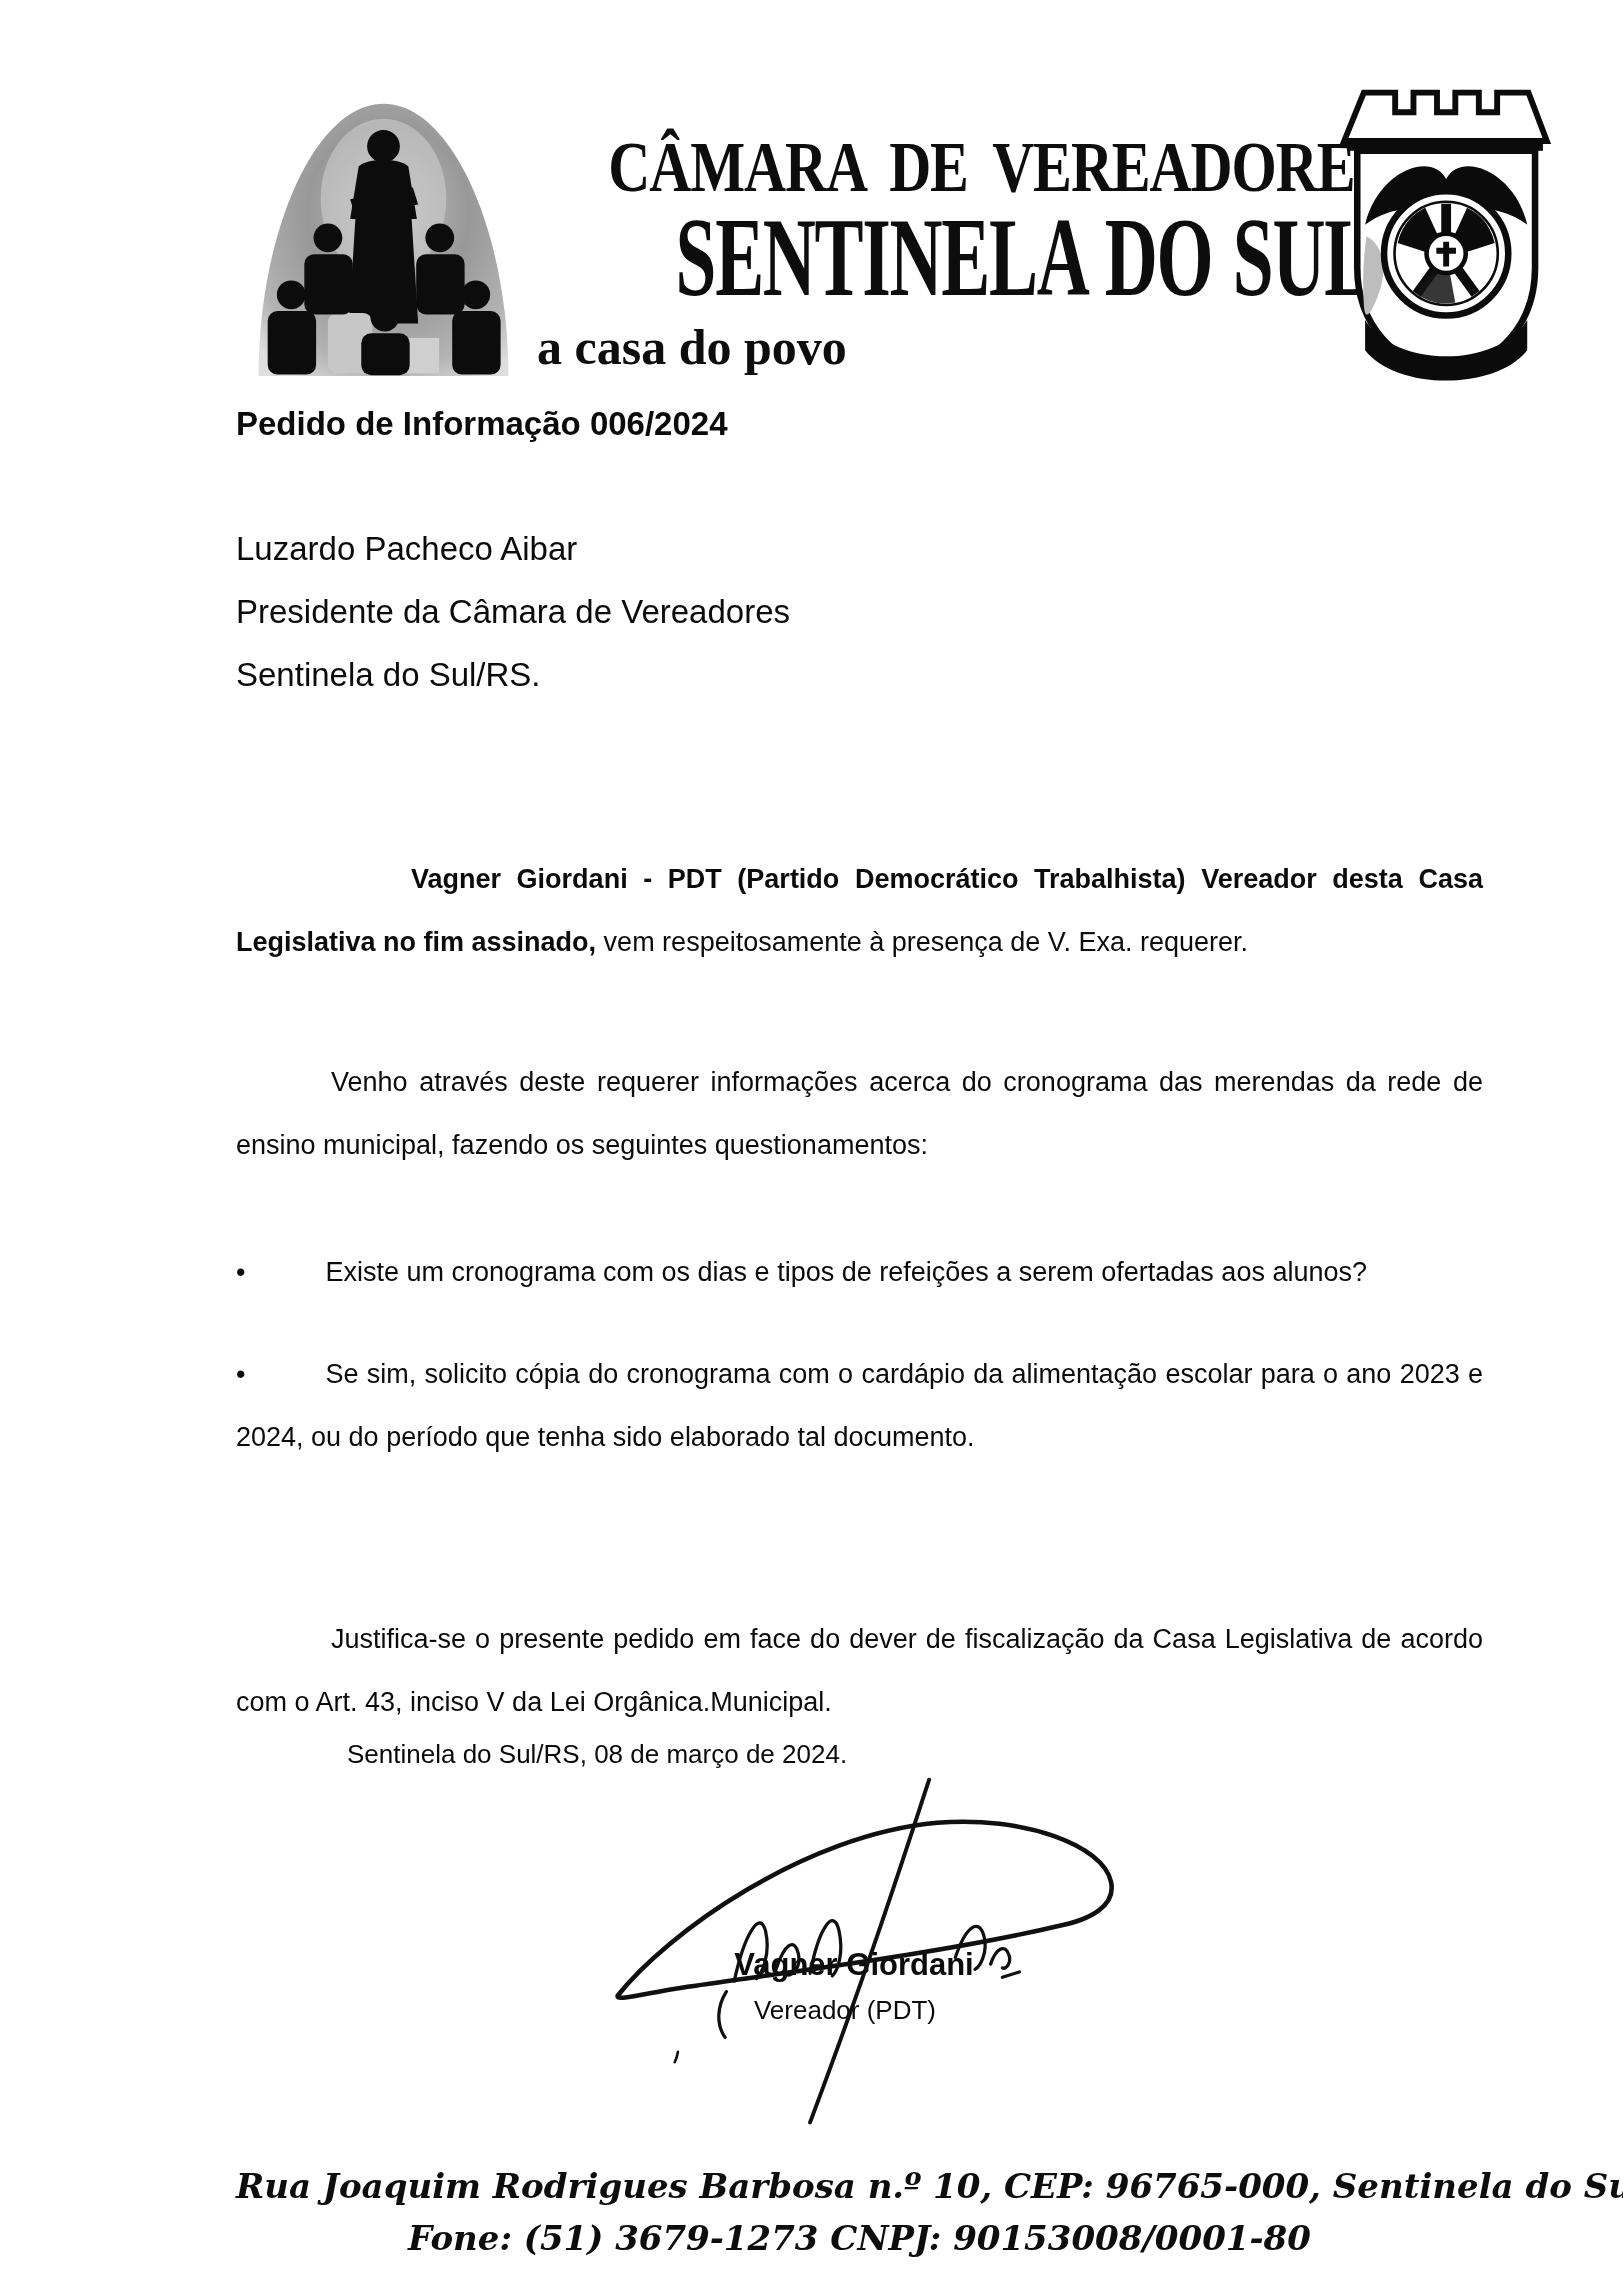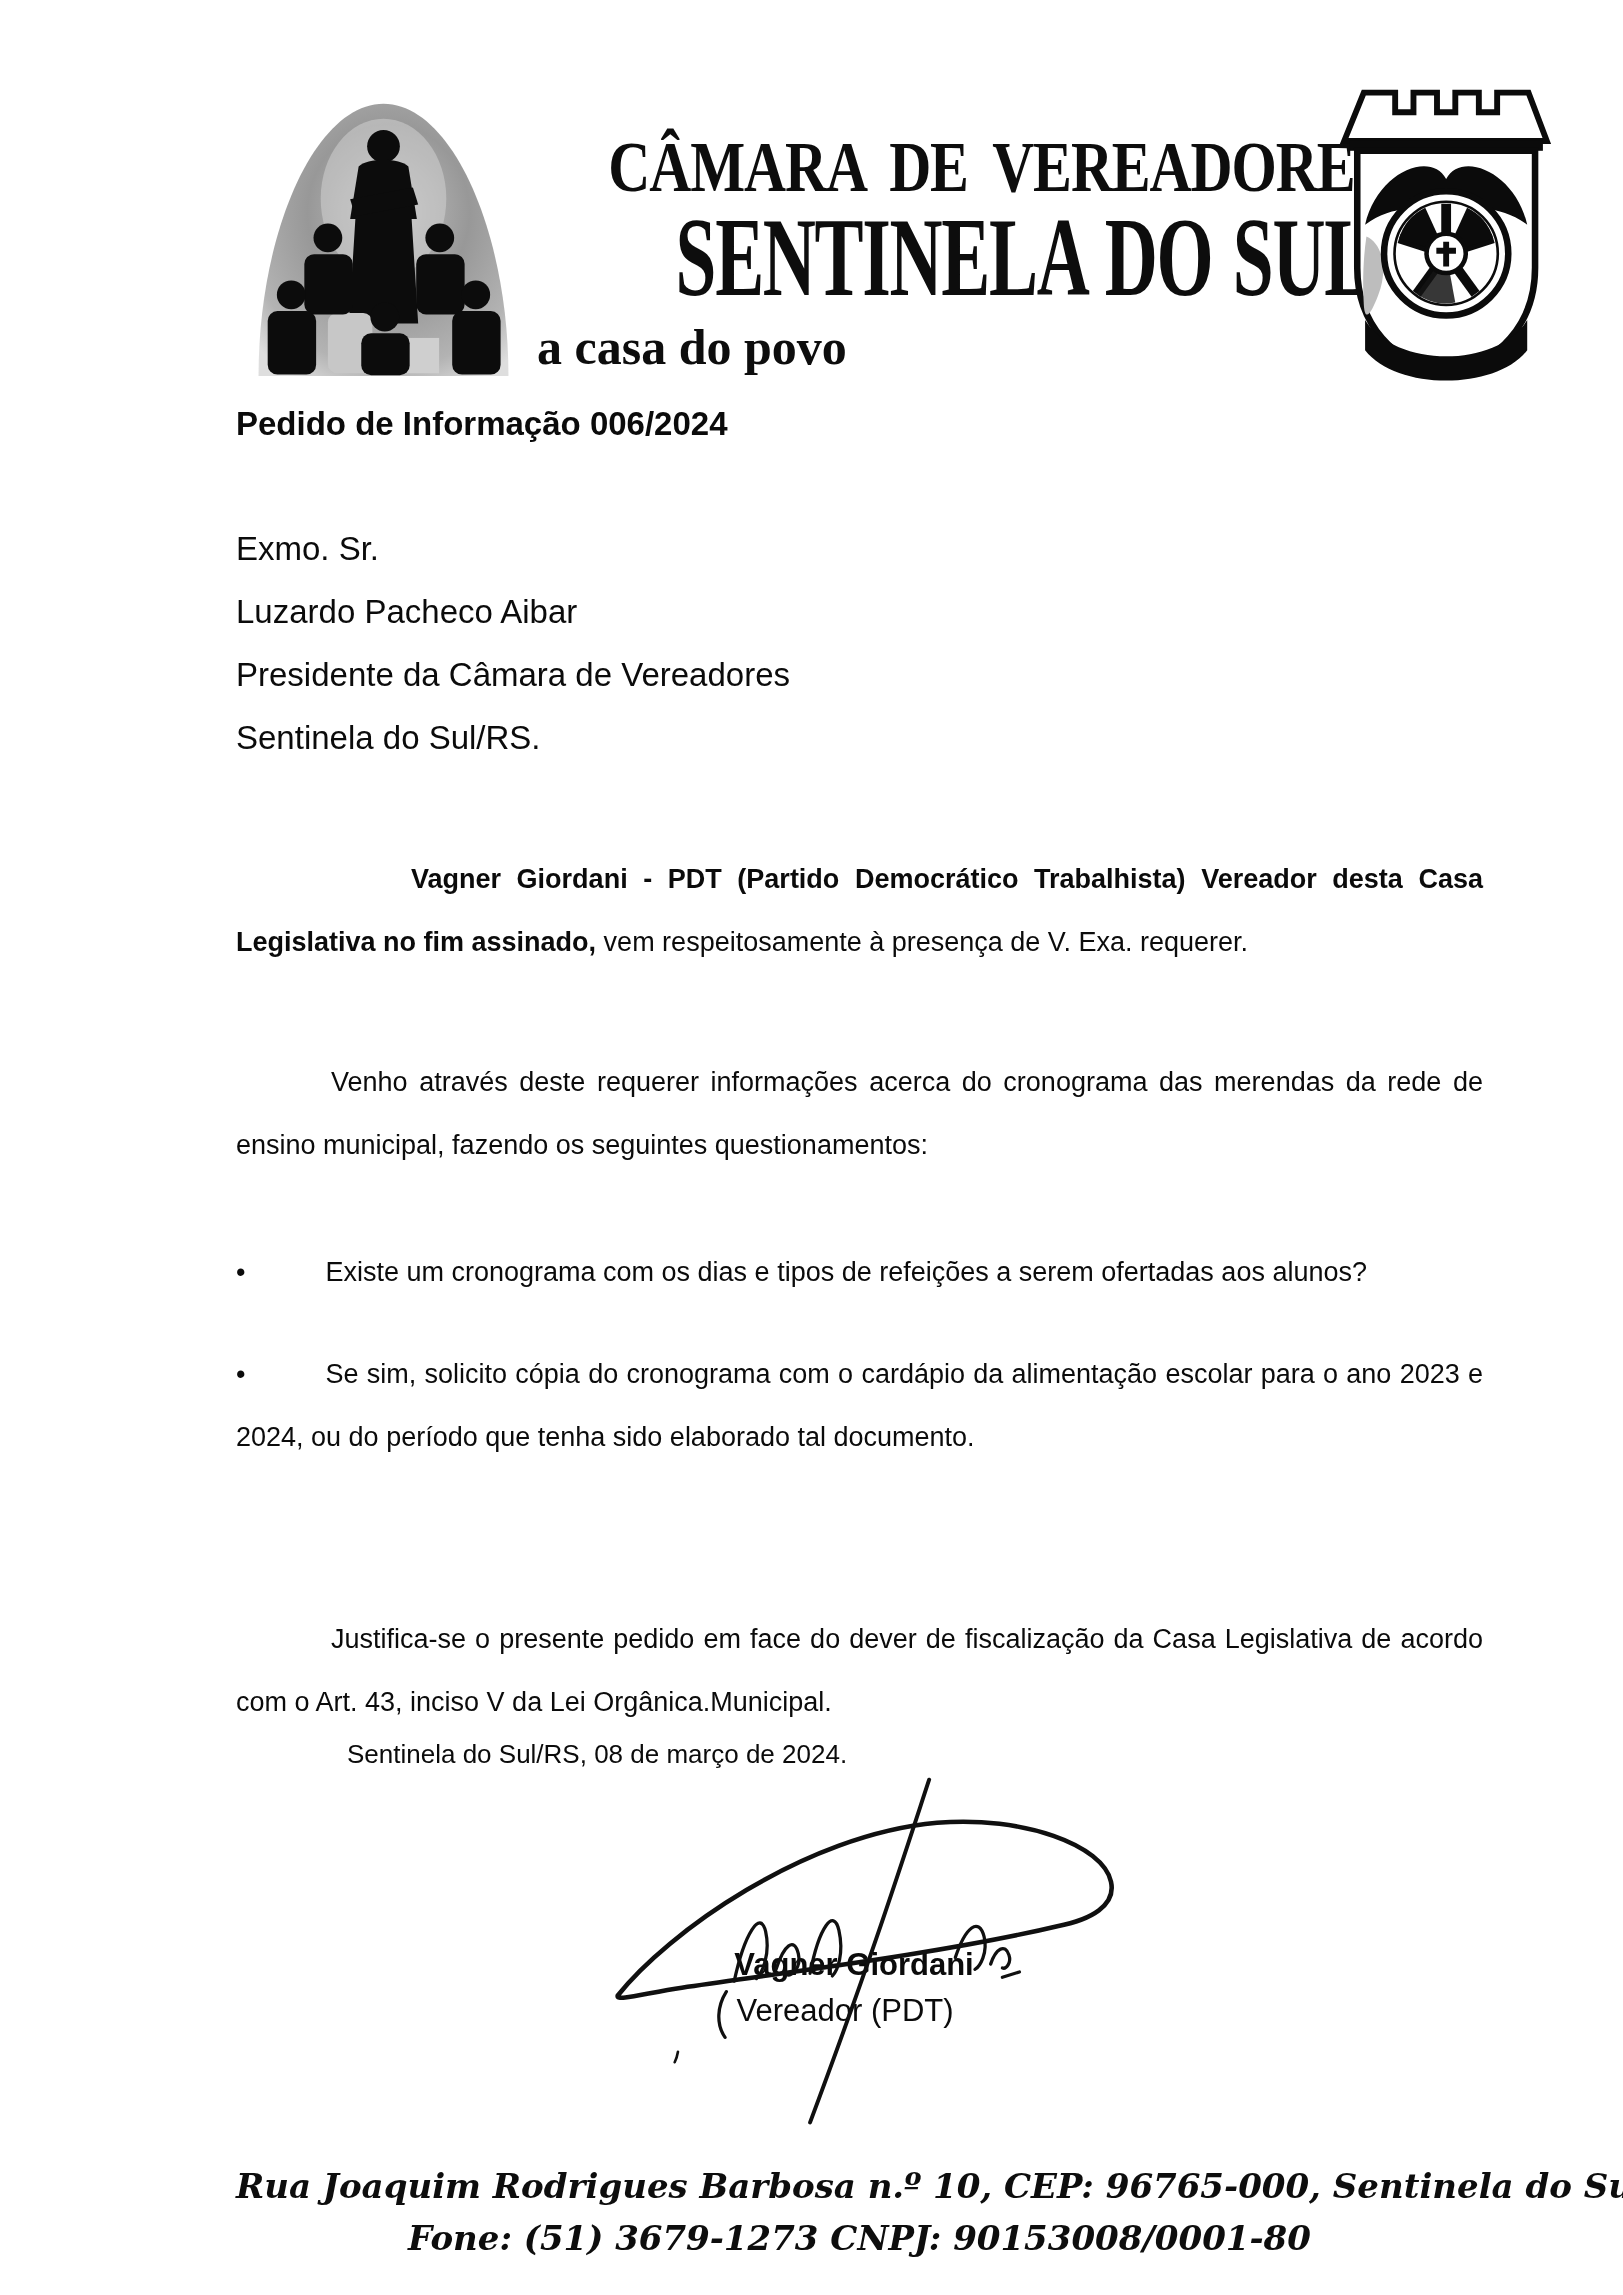--- a/index.html
+++ b/index.html
@@ -42,21 +42,21 @@
   .bullet-gap{display:inline-block;width:80px;}
   .date-line{position:absolute;left:252px;top:1723px;width:1247px;font-size:26px;line-height:63px;padding-left:0;text-indent:95px;}
   
   .sig-wrap{position:absolute;left:589px;top:1761px;width:556px;height:367px;pointer-events:none;}
   .sig-name{
     position:absolute;left:589px;top:1945px;width:530px;text-align:center;
     font-size:31px;font-weight:bold;line-height:39px;
   }
   .sig-role{
     position:absolute;left:583px;top:1991px;width:524px;text-align:center;
-    font-size:31px;line-height:39px;
+    font-size:26px;line-height:39px;
   }
   
   .footer{
     position:absolute;left:236px;top:2160px;width:1247px;text-align:center;
     font-family:"DejaVu Serif", serif;font-style:italic;font-weight:bold;
     font-size:34px;line-height:52px;white-space:nowrap;color:#0d0d0d;
   }
 </style>
 </head>
 <body>
@@ -131,21 +131,20 @@
       <circle cx="182" cy="276" r="30" fill="#ffffff" stroke="#0b0b0b" stroke-width="7"></circle>
       <path d="M182,258 L182,296 M167,272 L197,272" stroke="#0b0b0b" stroke-width="9" fill="none"></path>
 
       <path d="M58,378 C104,452 260,452 306,378 L306,424 C258,486 106,486 58,424 Z" fill="#0b0b0b"></path>
     </svg>
   </div>
 
   <div class="doc-title">Pedido de Informação 006/2024</div>
 
   <div class="recipient">
-    <div>Exmo. Sr.</div>
     <div>Luzardo Pacheco Aibar</div>
     <div>Presidente da Câmara de Vereadores</div>
     <div>Sentinela do Sul/RS.</div>
   </div>
 
   <p class="par p1"><span class="b">Vagner Giordani - PDT (Partido Democrático Trabalhista) Vereador desta Casa Legislativa no fim assinado,</span><span> vem respeitosamente à presença de V. Exa. requerer.</span></p>
 
   <p class="par p2">Venho através deste requerer informações acerca do cronograma das merendas da rede de ensino municipal, fazendo os seguintes questionamentos:</p>
 
   <p class="par bullet1"><span>•</span><span class="bullet-gap"></span><span>Existe um cronograma com os dias e tipos de refeições a serem ofertadas aos alunos?</span></p>

